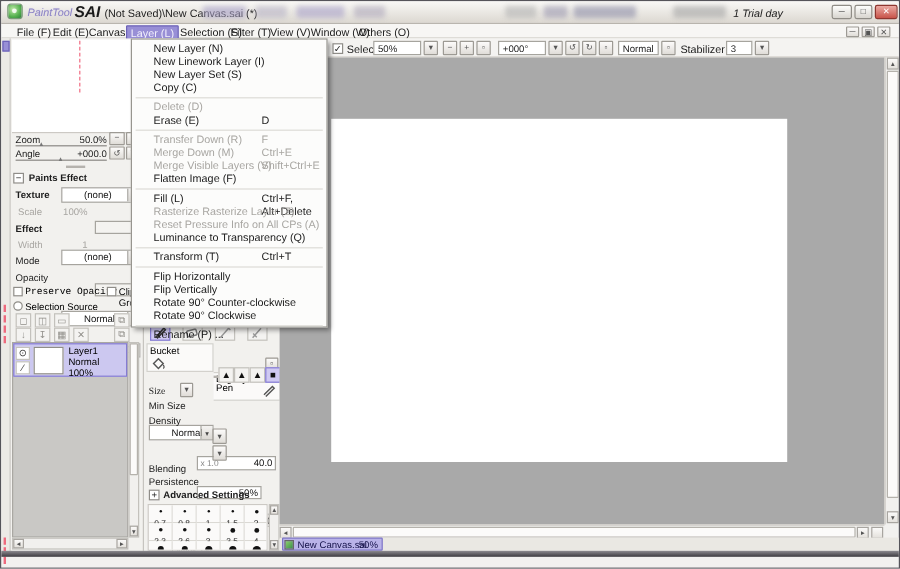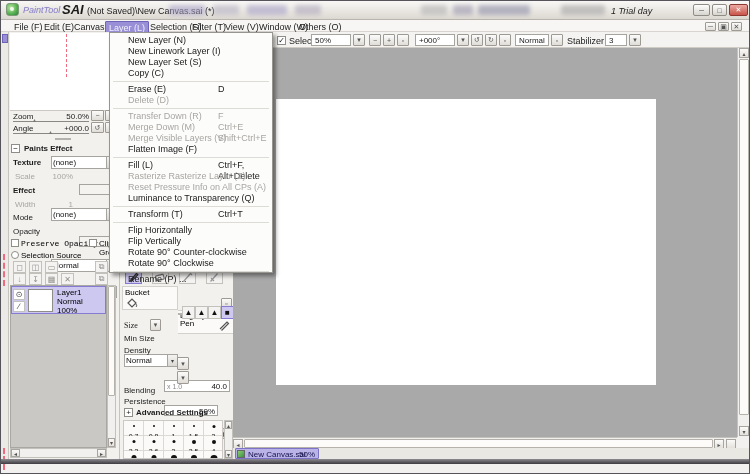--- a/index.html
+++ b/index.html
@@ -9,21 +9,21 @@
   .f9 { font-size:9px; color:#1c1c1c; white-space:nowrap; }
   .f8 { font-size:8px; color:#1c1c1c; white-space:nowrap; }
   .dis { color:#a8a6a2 !important; }
   .btn { background:linear-gradient(#fcfbfa,#e0ddd8); border:1px solid #9d9a94; border-radius:1px;
          display:flex; align-items:center; justify-content:center; font-size:7px; color:#555; overflow:hidden; }
   .sunken { background:#fff; border:1px solid #a6a49e; }
   .track { background:#fff; border:1px solid #a6a49e; position:relative; overflow:hidden; }
   .fill { position:absolute; left:0; top:0; bottom:0; background:#d8d6d2; }
   .tval { position:absolute; right:2px; top:50%; transform:translateY(-50%); font-size:8px; color:#111;text-align:right; }
   .dd { background:#fff; border:1px solid #a6a49e; font-size:8px; color:#111; display:flex; align-items:center;
-        padding:0 12px 0 1px; position:relative; white-space:nowrap; overflow:hidden; }
+        padding:0 12px 0 18px; position:relative; white-space:nowrap; overflow:hidden; }
   .dd .arw { position:absolute; right:0; top:0; bottom:0; width:10px; background:linear-gradient(#f4f3f1,#dbd8d3);
              border-left:1px solid #a6a49e; display:flex; align-items:center; justify-content:center; font-size:6px; color:#444; }
   .titlebar { left:0; top:0; width:750px; height:19px; background:linear-gradient(#f9f8f6,#dcd8d1); border-bottom:1px solid #b9b5ae; }
   .wbtn { top:3px; height:12px; border-radius:2px; border:1px solid #8f8c86; background:linear-gradient(#fdfdfc,#d8d5cf);
           display:flex; align-items:center; justify-content:center; font-size:7px; color:#444; }
   .blur { top:4px; height:10px; border-radius:2px; filter:blur(2px); opacity:.6; }
   .menubar { left:0; top:19px; width:750px; height:12px; background:#f7f6f4; border-bottom:1px solid #d8d5d0; }
   .mitem { position:absolute; top:1px; font-size:9px; color:#1c1c1c; padding:1px 3px; }
   .mitem.active { background:#988fd6; border:1px solid #6d63b8; color:#f2f0fc; border-radius:1px; }
   .toolbar { left:118px; top:31px; width:632px; height:16px; background:#f4f3f1; border-bottom:1px solid #cfccc6; }
@@ -390,22 +390,22 @@
 
   <div class="abs" style="left:0;top:458px;width:750px;height:5px;background:linear-gradient(#8d8b90,#3d3b40);"></div>
 
   <div class="abs menu">
     <div id="layer-menu-items">
         <div class="it" style=""><span>New Layer (N)</span></div>
         <div class="it" style=""><span>New Linework Layer (I)</span></div>
         <div class="it" style=""><span>New Layer Set (S)</span></div>
         <div class="it" style=""><span>Copy (C)</span></div>
         <div class="sep" style=""></div>
+        <div class="it dis" style=""><span>Delete (D)</span></div>
         <div class="it" style=""><span>Erase (E)</span><span class="sc">D</span></div>
-        <div class="it dis" style=""><span>Delete (D)</span></div>
         <div class="sep" style=""></div>
         <div class="it dis" style=""><span>Transfer Down (R)</span><span class="sc dis">F</span></div>
         <div class="it dis" style=""><span>Merge Down (M)</span><span class="sc dis">Ctrl+E</span></div>
         <div class="it dis" style=""><span>Merge Visible Layers (V)</span><span class="sc dis">Shift+Ctrl+E</span></div>
         <div class="it" style=""><span>Flatten Image (F)</span></div>
         <div class="sep" style=""></div>
         <div class="it" style=""><span>Fill (L)</span><span class="sc">Ctrl+F, Alt+Delete</span></div>
         <div class="it dis" style=""><span>Rasterize Rasterize Layer (Z)</span></div>
         <div class="it dis" style=""><span>Reset Pressure Info on All CPs (A)</span></div>
         <div class="it" style=""><span>Luminance to Transparency (Q)</span></div>

